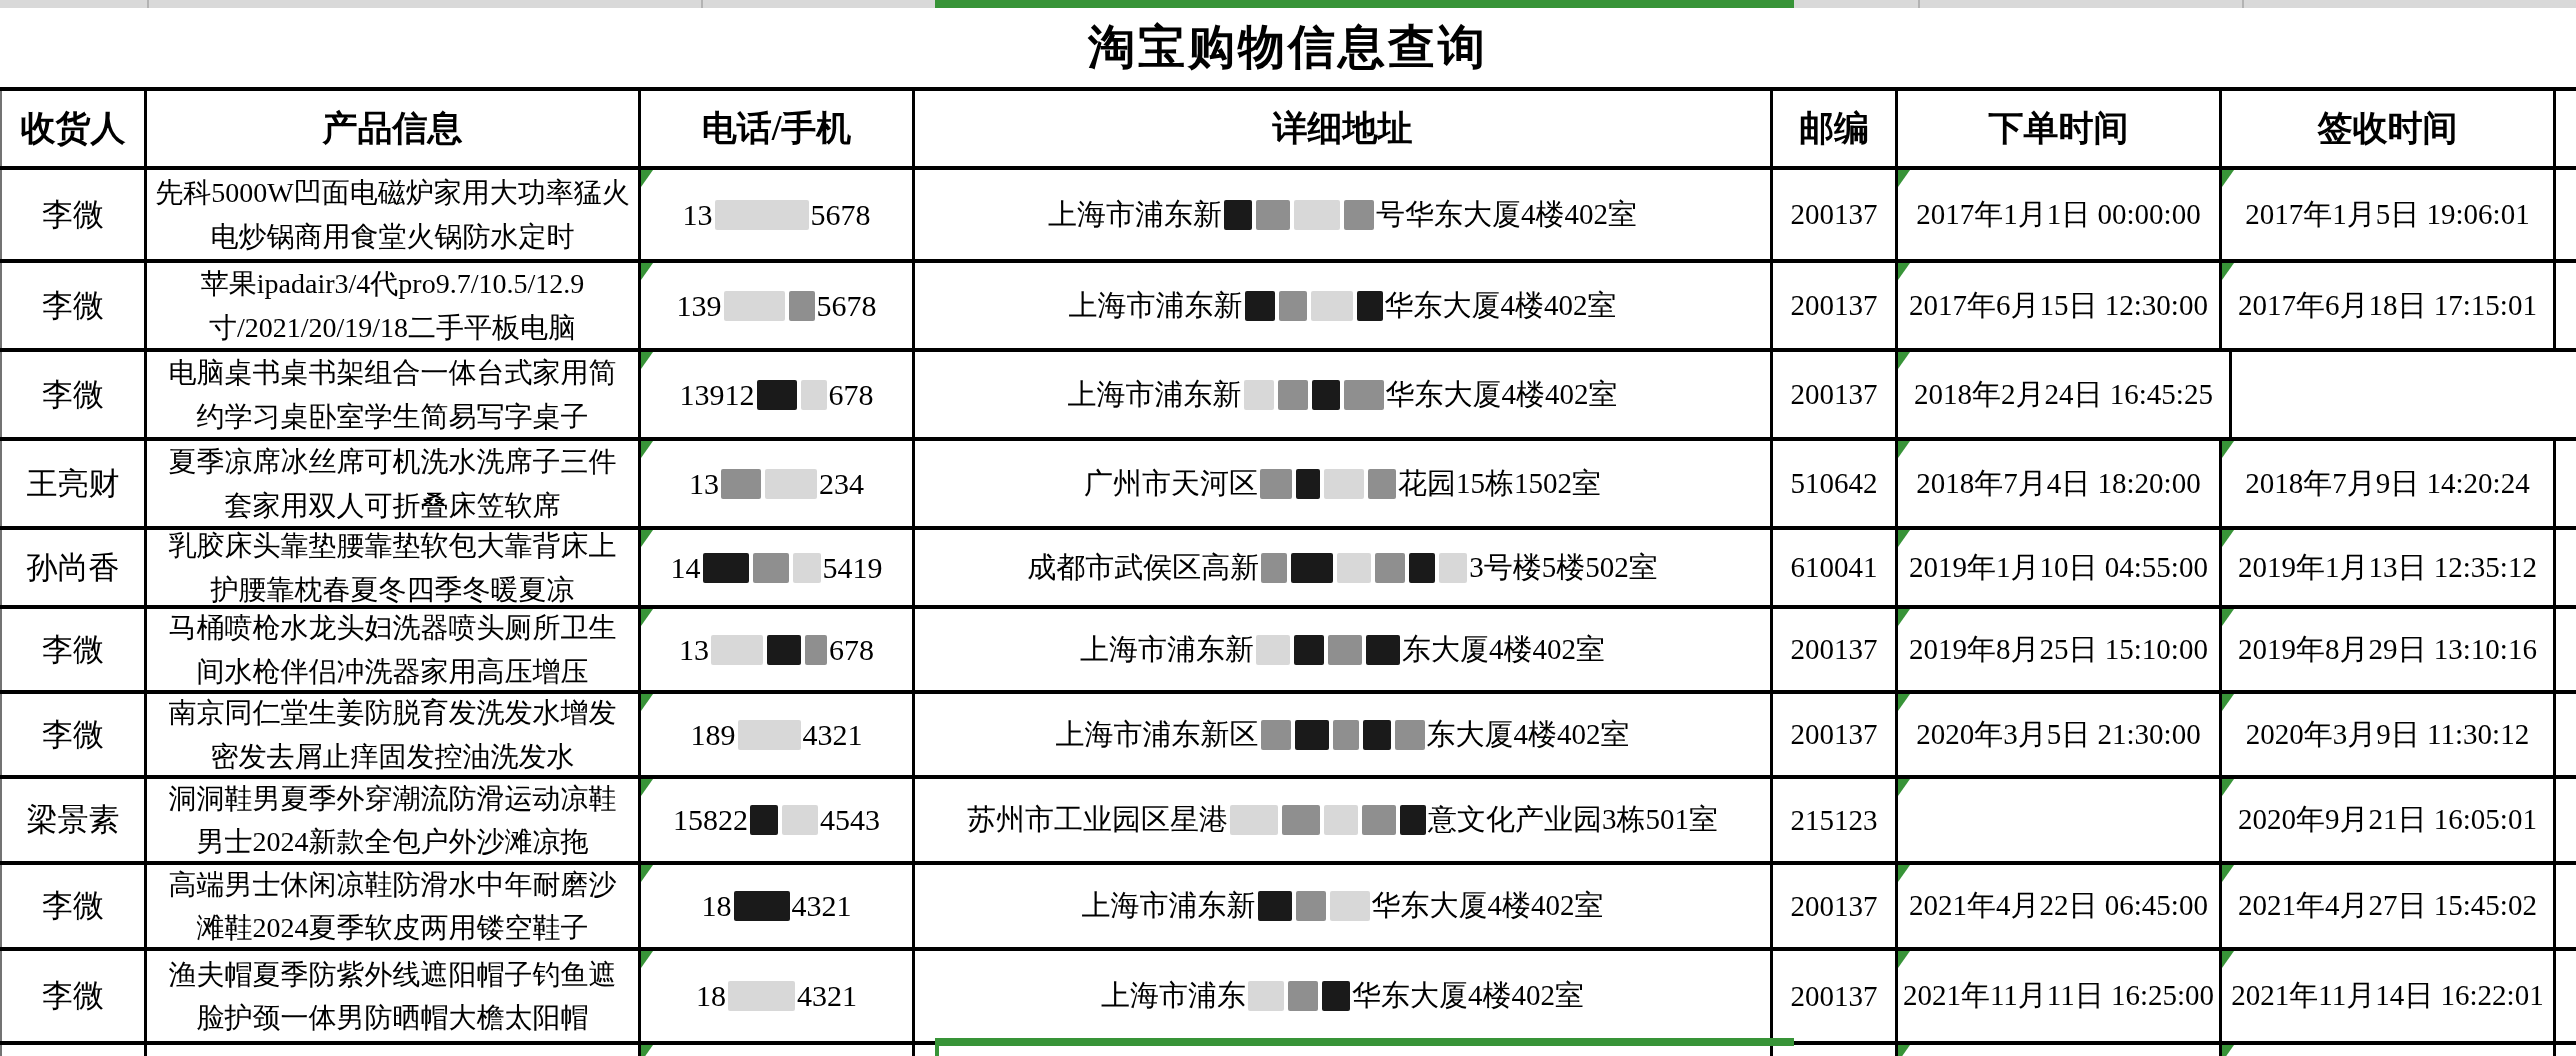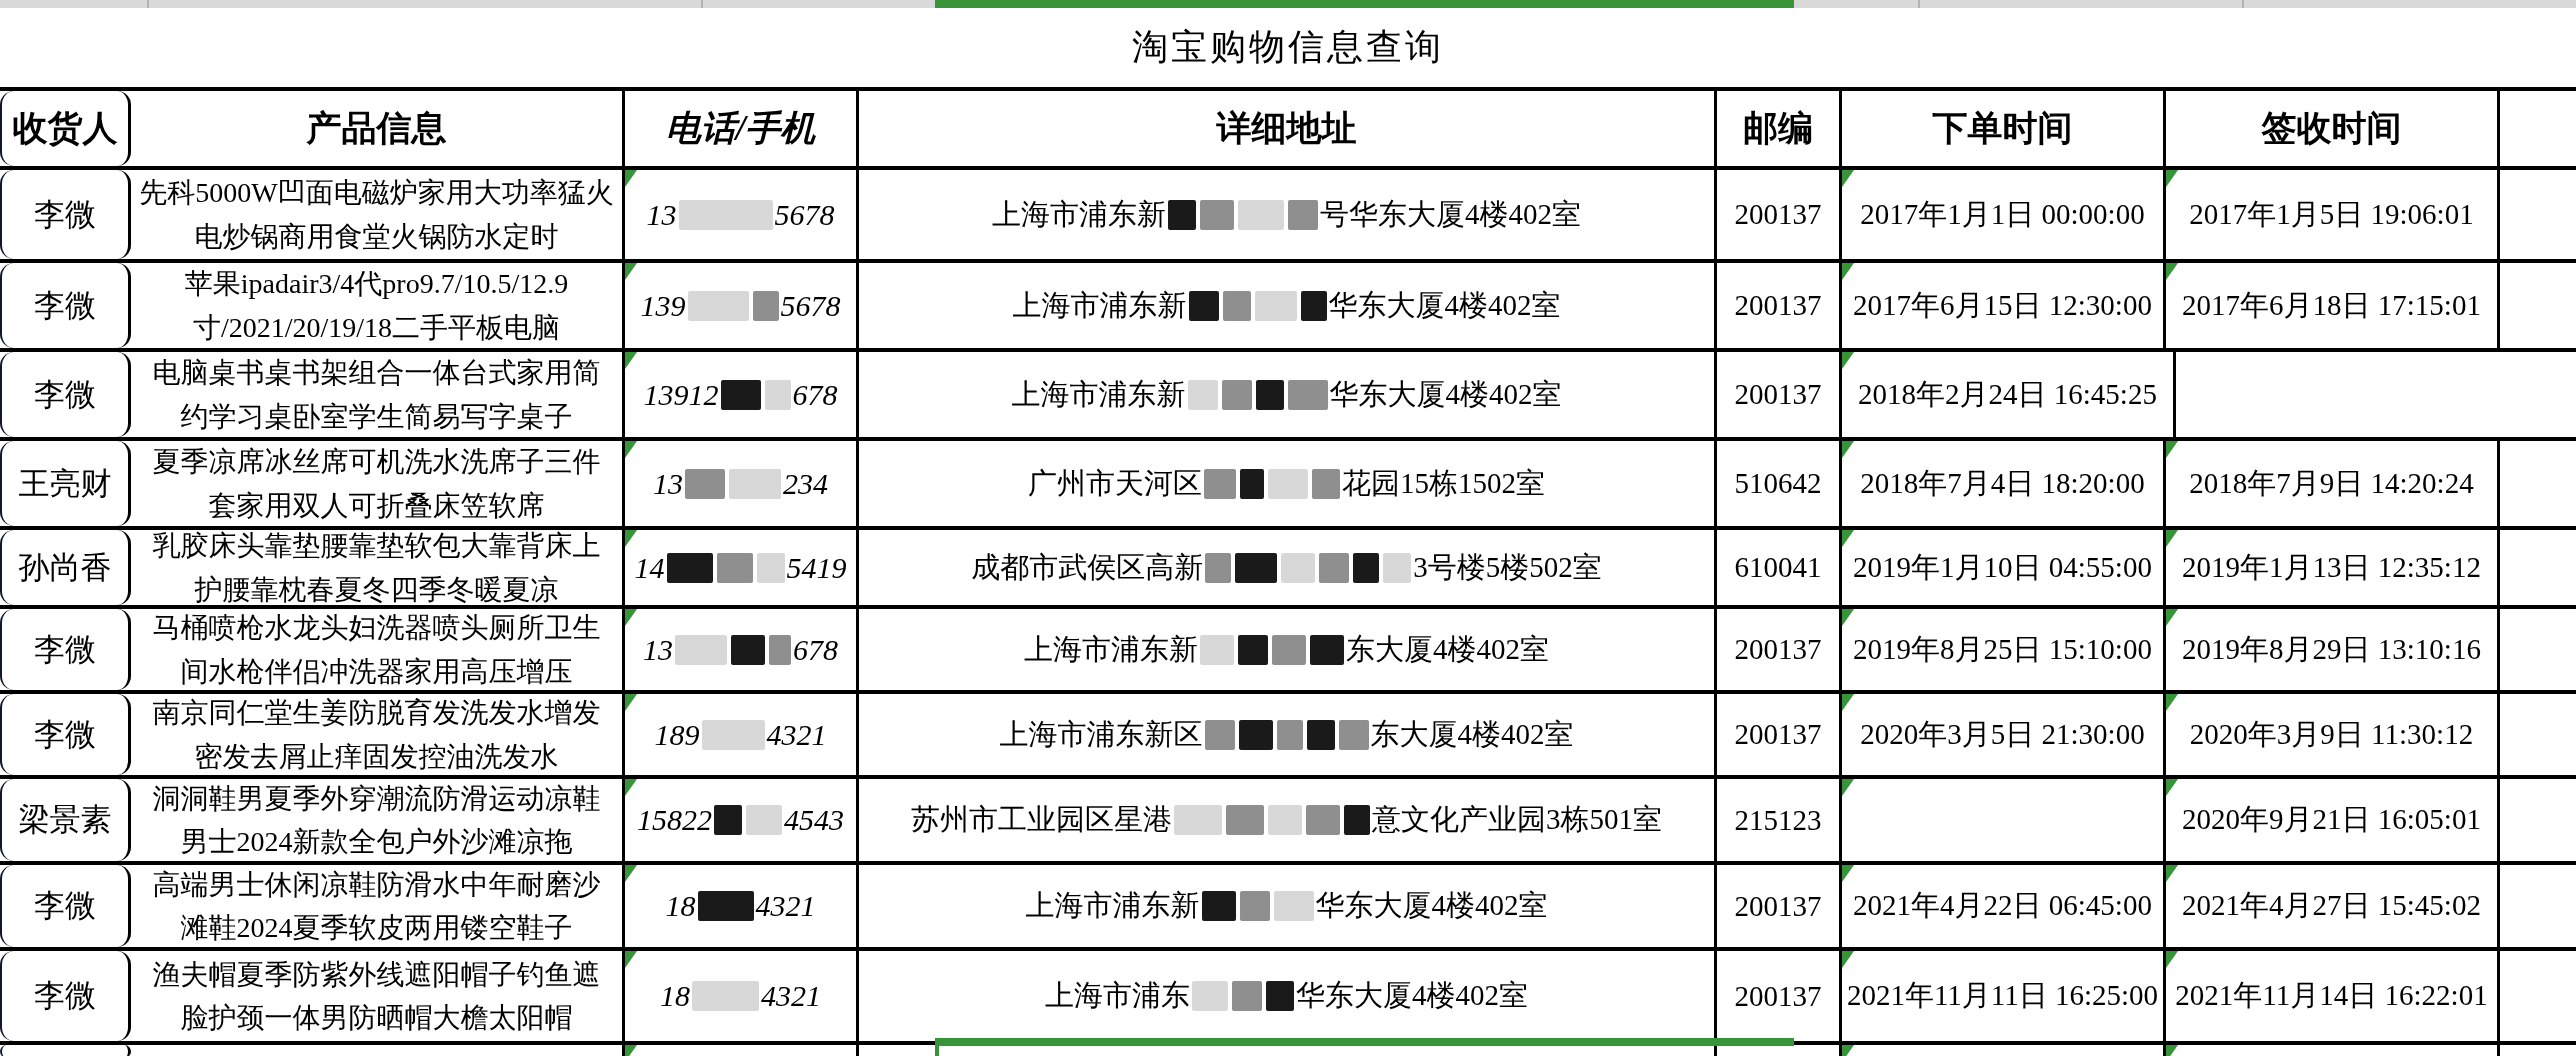--- a/index.html
+++ b/index.html
@@ -8,29 +8,29 @@
     background:#ffffff;
     font-family:"Liberation Serif","DejaVu Serif",serif;
     color:#000;
   }
   
   .top-strip{position:absolute;left:0;top:0;width:2576px;height:8px;background:#d9d9d9;}
   .strip-divider{position:absolute;top:0;width:2px;height:8px;background:#b3b3b3;}
   .strip-selection{position:absolute;left:935px;top:0;width:859px;height:8px;background:#389438;}
   
   .title-band{position:absolute;left:0;top:8px;width:2576px;height:79px;display:flex;align-items:center;justify-content:center;background:#fff;}
-  .title-band .title{font-size:36px;font-weight:normal;letter-spacing:3px;}
+  .title-band .title{font-size:47px;font-weight:bold;letter-spacing:3px;}
   
   .table{position:absolute;left:0;top:87px;width:2576px;border-top:4px solid #000;}
   .row{display:flex;box-sizing:border-box;border-bottom:4px solid #000;background:#fff;}
   .cell{box-sizing:border-box;border-right:3px solid #000;display:flex;flex-direction:column;
         align-items:center;justify-content:center;position:relative;overflow:hidden;text-align:center;}
-  .cell.c1{width:131px;border-left:2px solid #0f172a;border-radius:14px;}
+  .cell.c1{width:147px;border-left:2px solid #737373;}
   .cell.c2{width:494px;}
-  .cell.c3{width:234px;font-style:italic;}
+  .cell.c3{width:274px;}
   .cell.c4{width:858px;}
   .cell.c5{width:125px;}
   .cell.c6{width:324px;}
   .cell.c7{width:334px;}
   .thead{height:79px;}
   .thead .cell{font-size:35px;font-weight:bold;}
   #tbody .row:nth-child(1){height:93px;}
   #tbody .row:nth-child(2){height:89px;}
   #tbody .row:nth-child(3){height:89px;}
   #tbody .row:nth-child(4){height:89px;}

